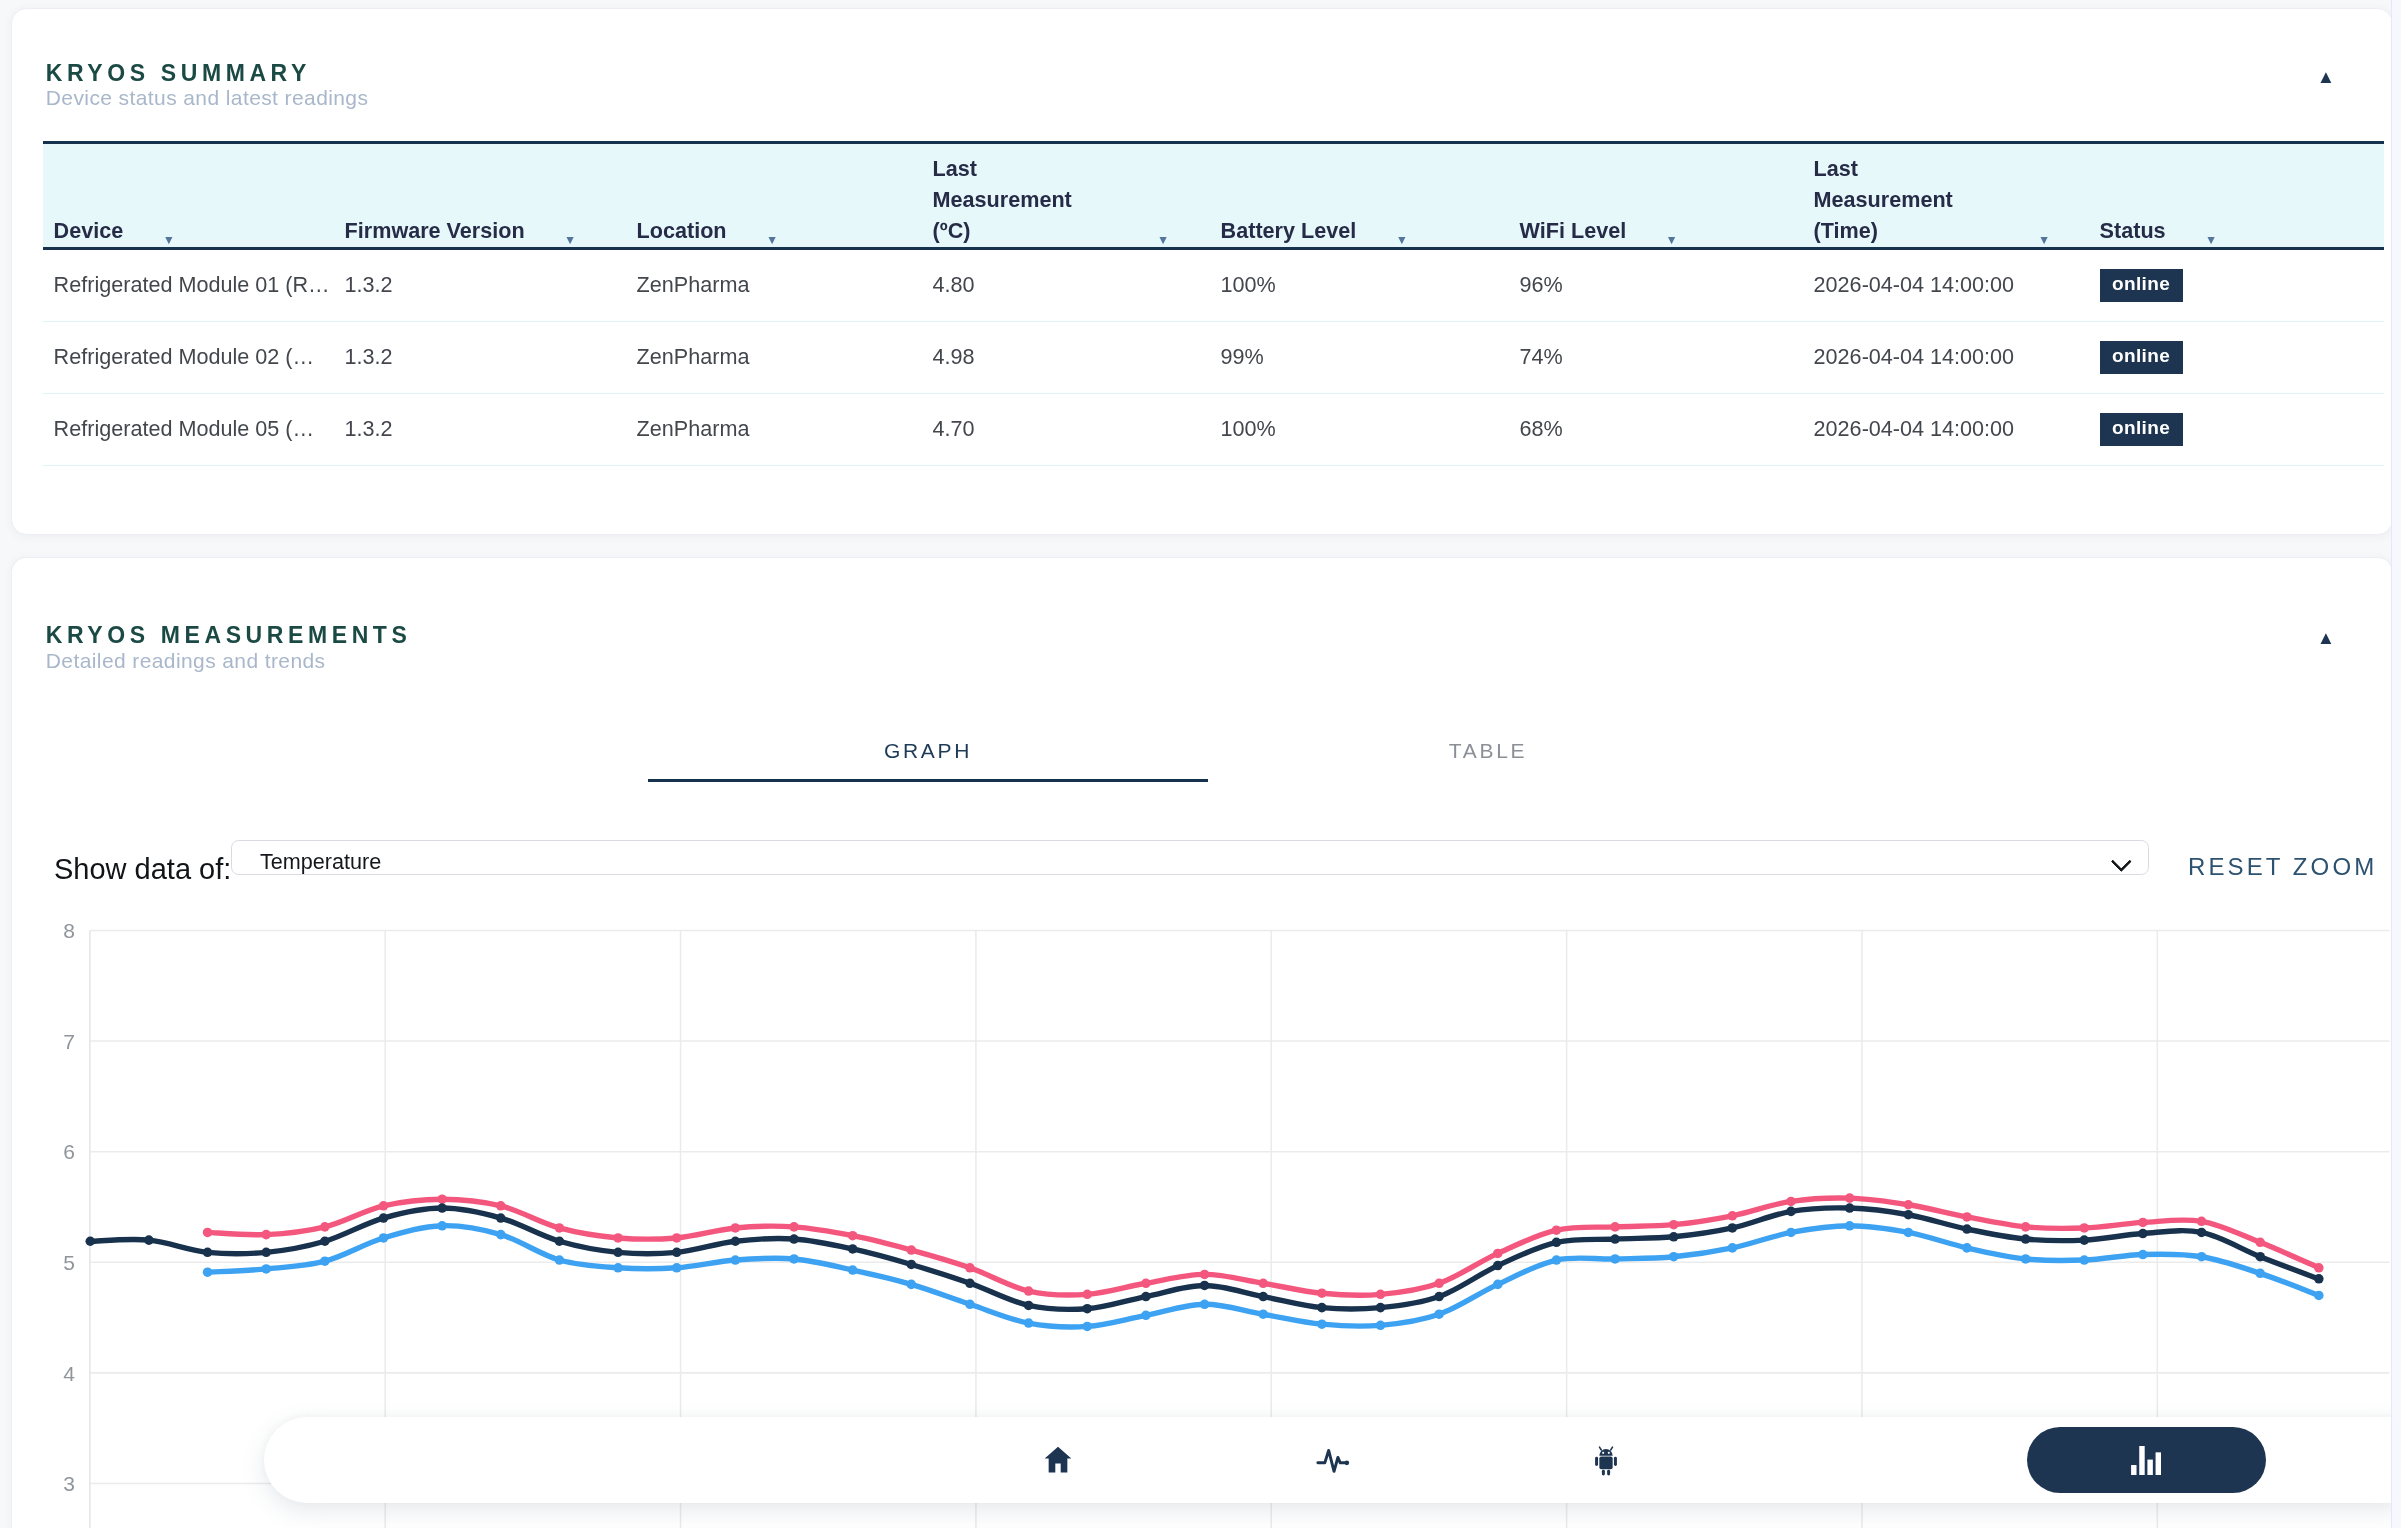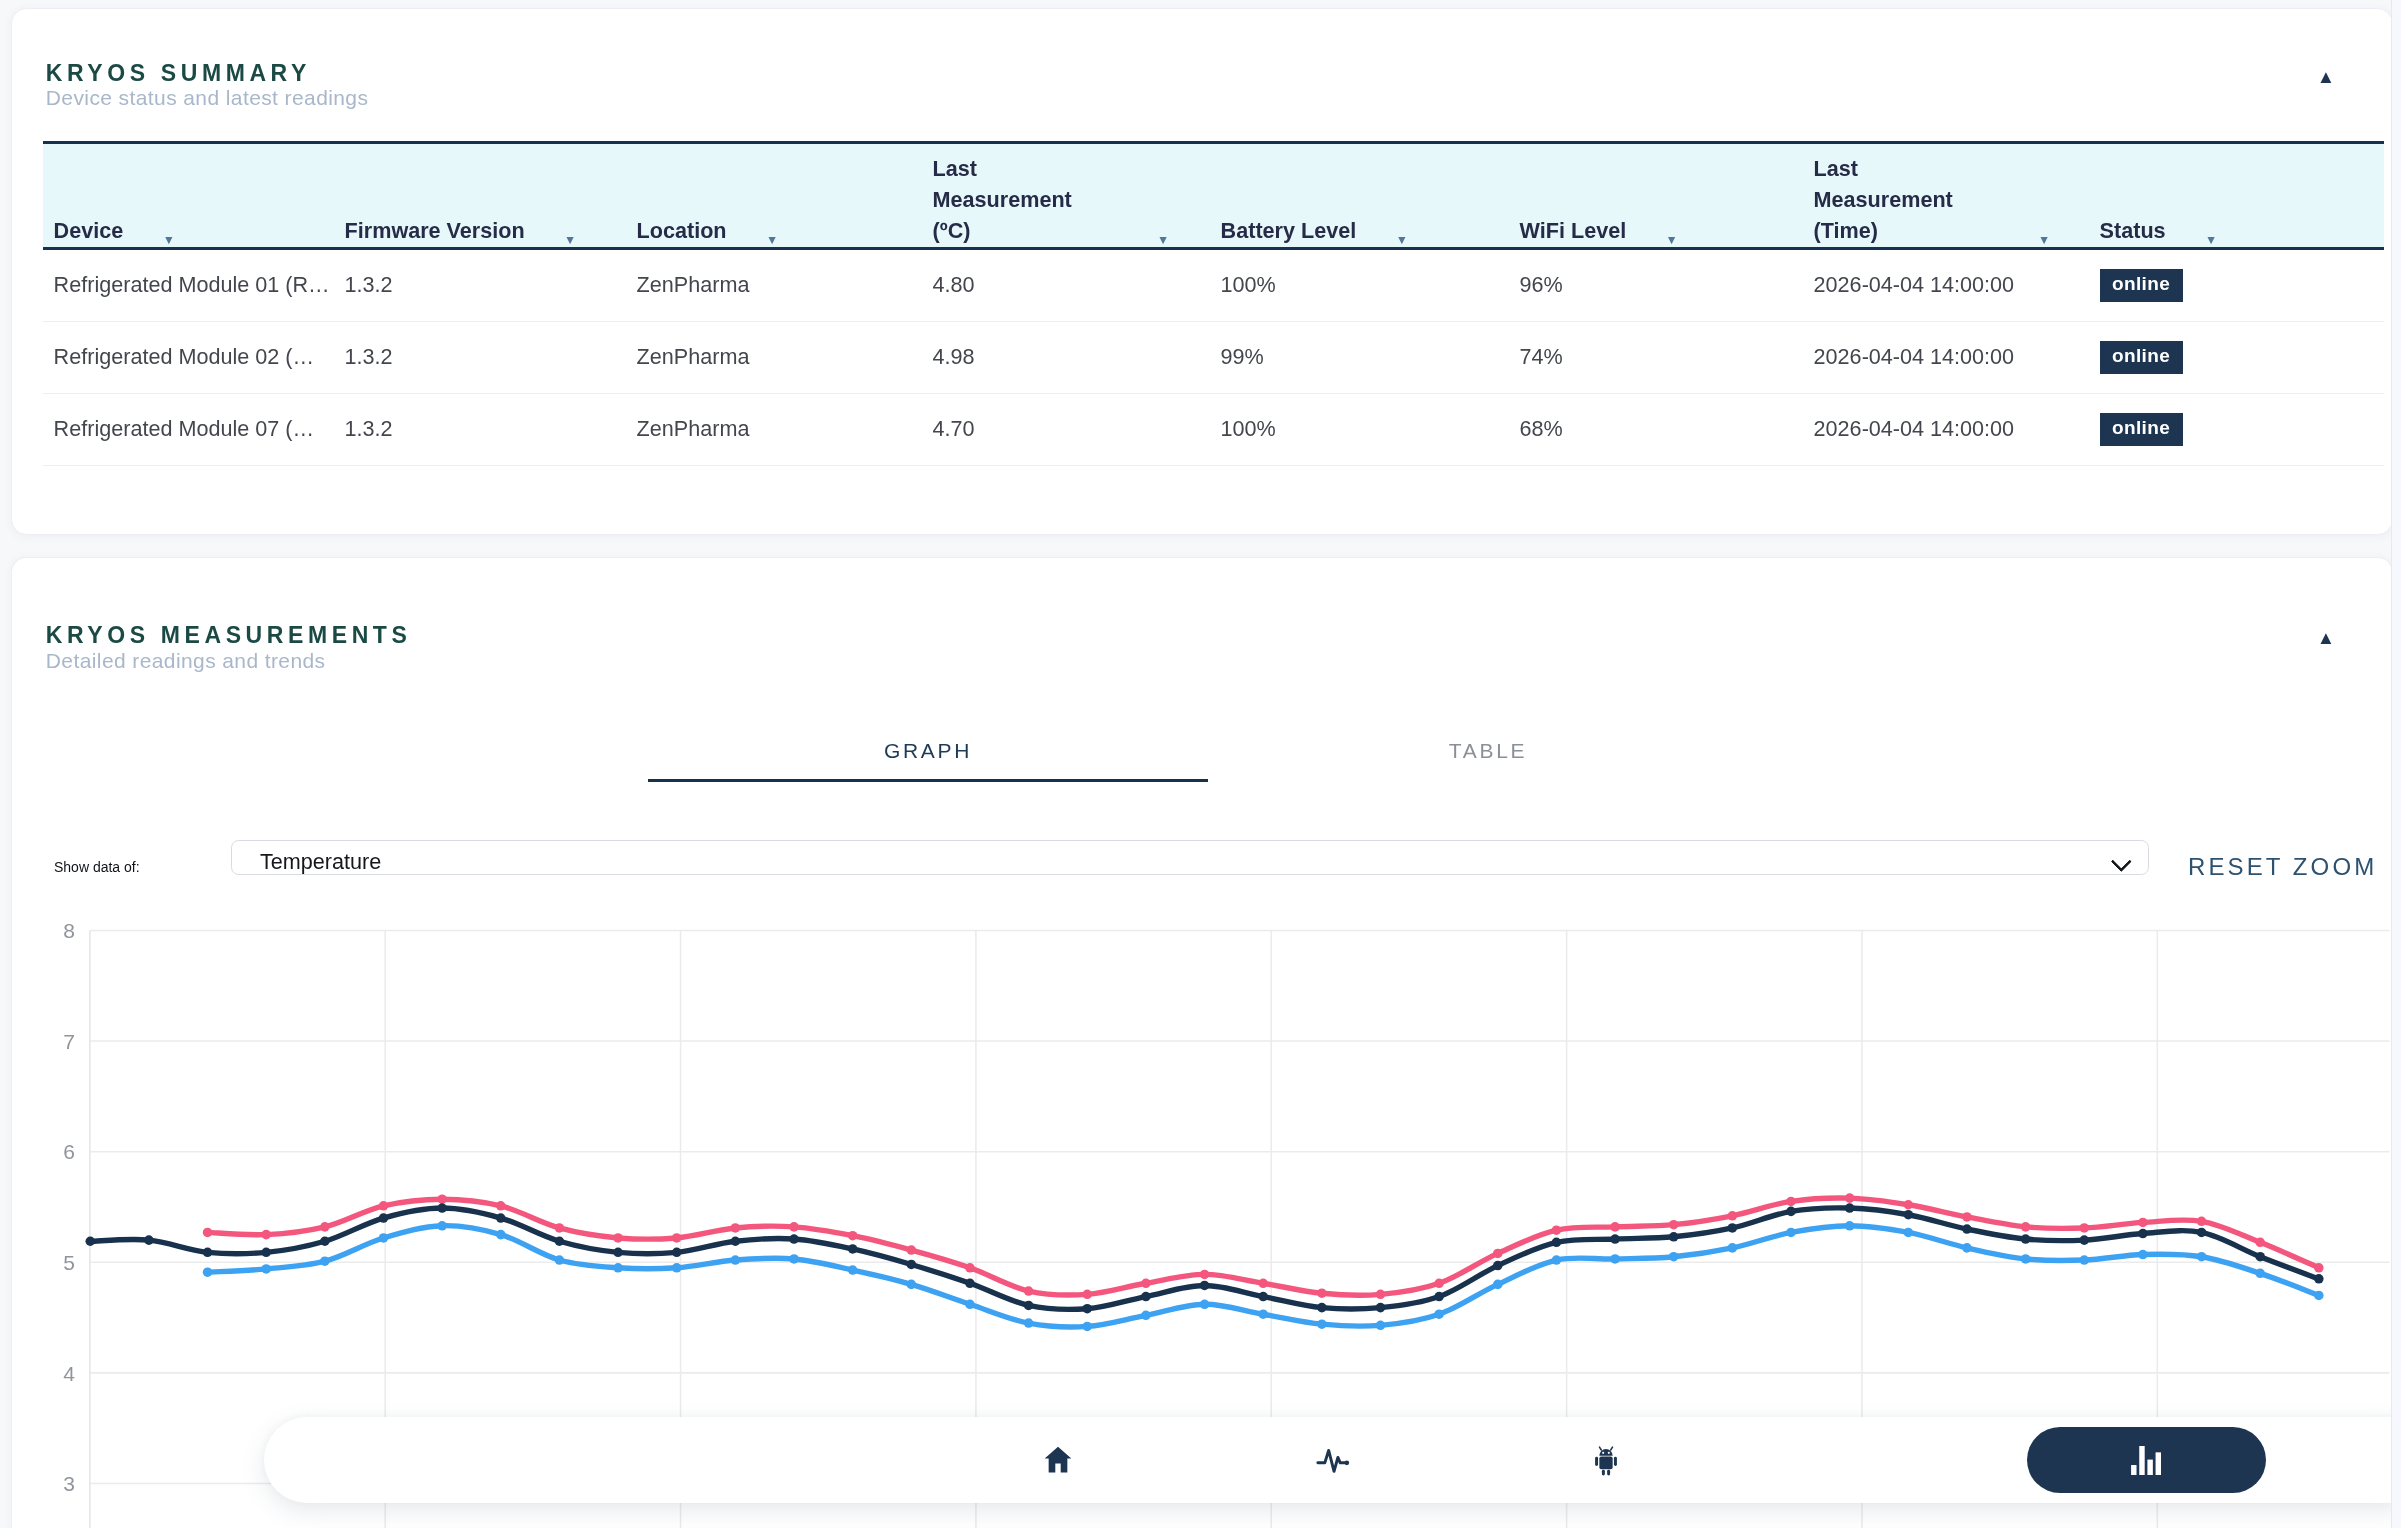--- a/index.html
+++ b/index.html
@@ -49,21 +49,21 @@
   }
   
   .tabs{position:absolute;left:648px;top:722px;width:1121px;display:flex;}
   .tab{
     width:560px;height:57px;display:flex;align-items:center;justify-content:center;
     font-size:21px;letter-spacing:2.7px;color:#8b8f96;cursor:pointer;
     border-bottom:3.1px solid transparent;font-weight:500;
   }
   .tab.active{color:#1d3a56;border-bottom-color:#16324f;}
   
-  .show-data-label{position:absolute;left:54px;top:853px;font-size:14px;color:#101317;margin-top:6px;}
+  .show-data-label{position:absolute;left:54px;top:853px;font-size:29px;color:#101317;}
   .series-select{
     position:absolute;left:231px;top:840px;width:1918px;height:35px;
     border:1.5px solid #d8dce2;border-radius:7.7px;background:#ffffff;box-sizing:border-box;
     font-size:21.6px;color:#15171a;padding-left:28px;line-height:42px;cursor:pointer;
   }
   .select-chevron{
     position:absolute;left:2114px;top:854px;width:11.5px;height:11.5px;
     border-right:3.1px solid #15181c;border-bottom:3.1px solid #15181c;
     transform:rotate(45deg);border-radius:1.5px;pointer-events:none;
   }
@@ -162,21 +162,21 @@
         <div class="td">Refrigerated Module 02 (…</div>
         <div class="td">1.3.2</div>
         <div class="td">ZenPharma</div>
         <div class="td">4.98</div>
         <div class="td">99%</div>
         <div class="td">74%</div>
         <div class="td">2026-04-04 14:00:00</div>
         <div class="td"><span class="badge">online</span></div>
       </div>
       <div class="tr">
-        <div class="td">Refrigerated Module 07 (…</div>
+        <div class="td">Refrigerated Module 05 (…</div>
         <div class="td">1.3.2</div>
         <div class="td">ZenPharma</div>
         <div class="td">4.70</div>
         <div class="td">100%</div>
         <div class="td">68%</div>
         <div class="td">2026-04-04 14:00:00</div>
         <div class="td"><span class="badge">online</span></div>
       </div>
     </div>
   </div>

